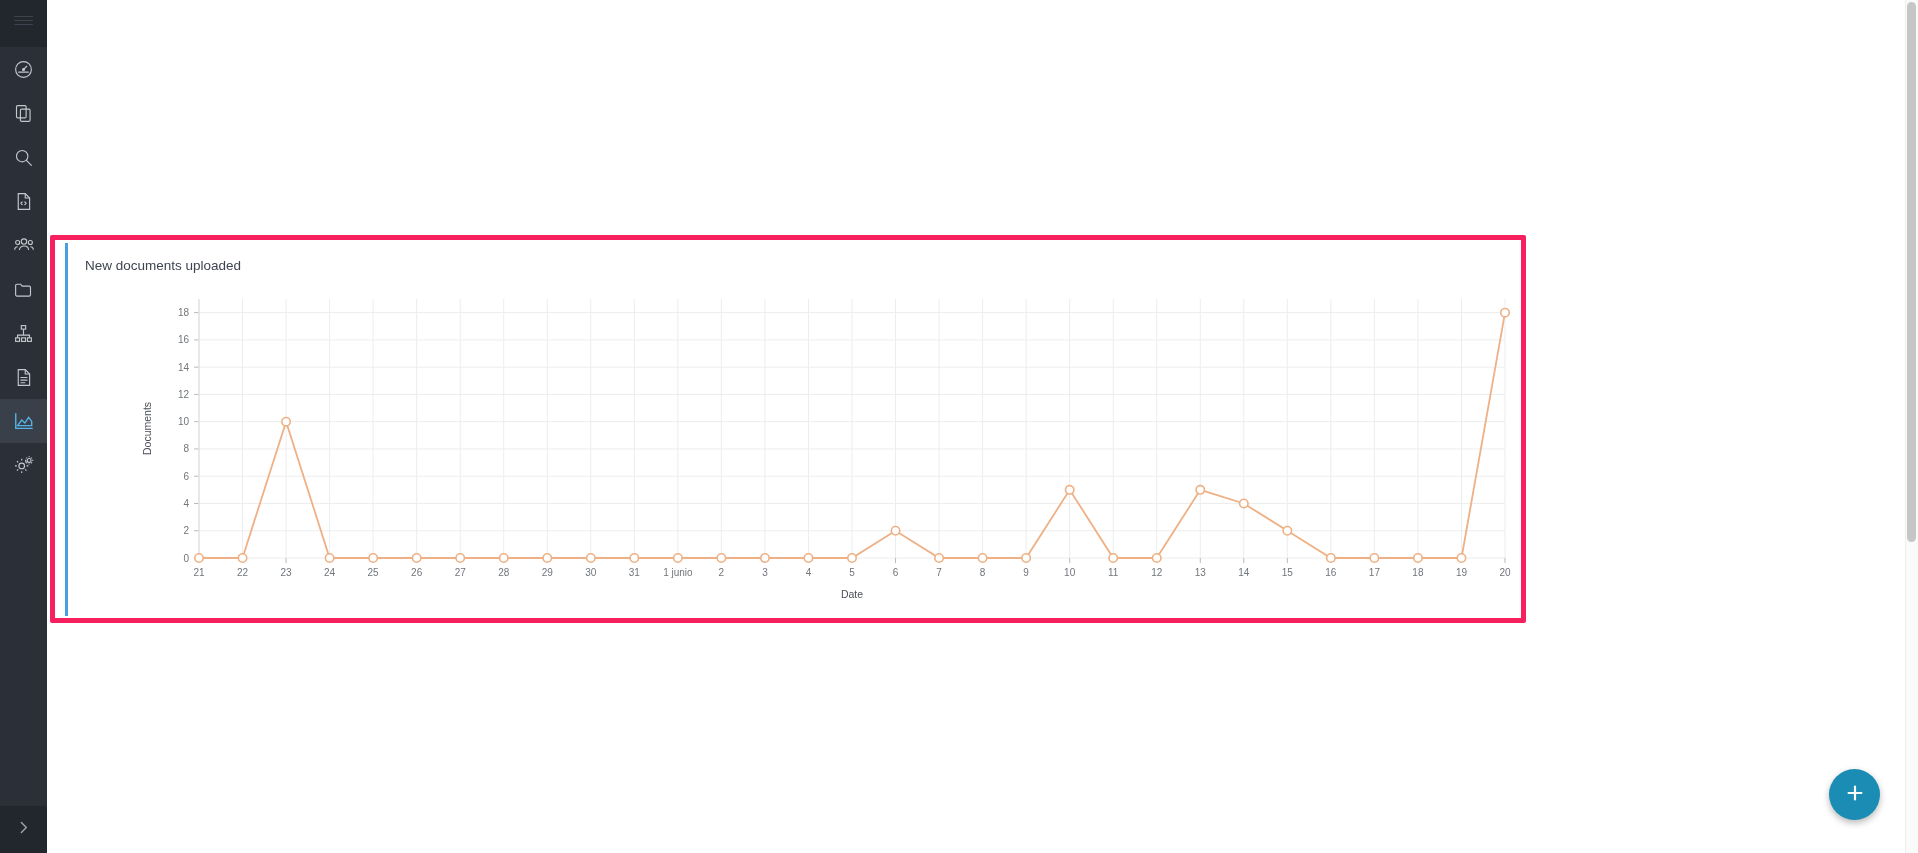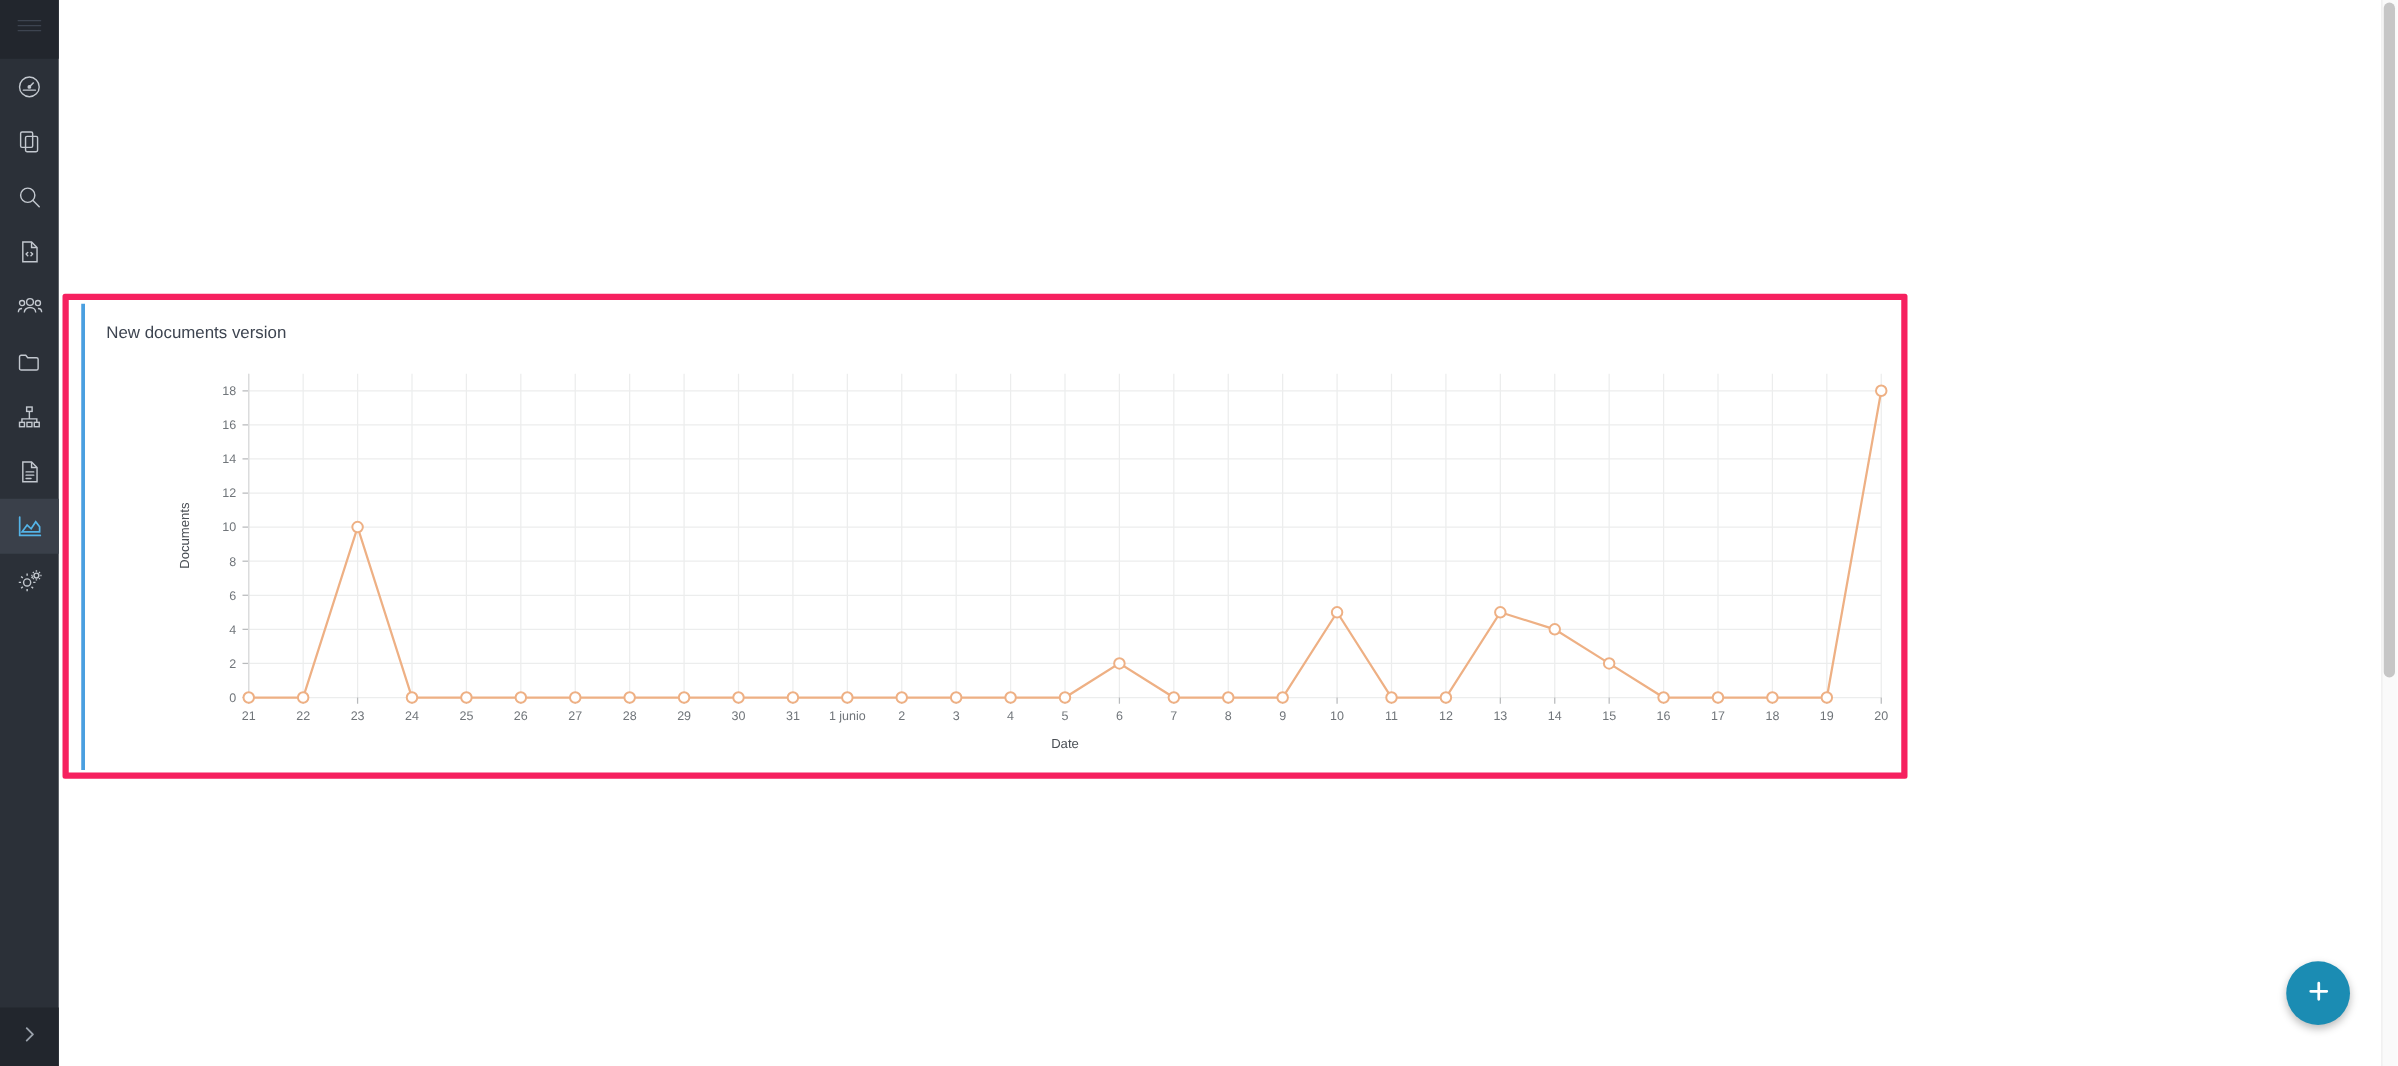--- a/index.html
+++ b/index.html
@@ -482,21 +482,21 @@
     <span id="period-divider"></span>
     <span id="period-caret">
       <svg width="15" height="15" viewBox="0 0 24 24" fill="none" stroke="#4f565f" stroke-width="2" stroke-linecap="round" stroke-linejoin="round">
         <path d="M6 9l6 6 6-6"></path>
       </svg>
     </span>
   </div>
 </section>
 
 <section id="chart-card">
-  <div id="chart-title">New documents version</div>
+  <div id="chart-title">New documents uploaded</div>
   <div id="chart-svg-wrap">
     <svg id="chart-svg" width="1467" height="333" viewBox="0 0 1467 333">
         <line x1="131" y1="277" x2="1437" y2="277" class="grid-line"></line>
         <line x1="126" y1="277" x2="131" y2="277" class="tick-mark"></line>
         <text x="121" y="280.5" text-anchor="end" class="tick-label">0</text>
         <line x1="131" y1="249.73684210526315" x2="1437" y2="249.73684210526315" class="grid-line"></line>
         <line x1="126" y1="249.73684210526315" x2="131" y2="249.73684210526315" class="tick-mark"></line>
         <text x="121" y="253.23684210526315" text-anchor="end" class="tick-label">2</text>
         <line x1="131" y1="222.47368421052633" x2="1437" y2="222.47368421052633" class="grid-line"></line>
         <line x1="126" y1="222.47368421052633" x2="131" y2="222.47368421052633" class="tick-mark"></line>

